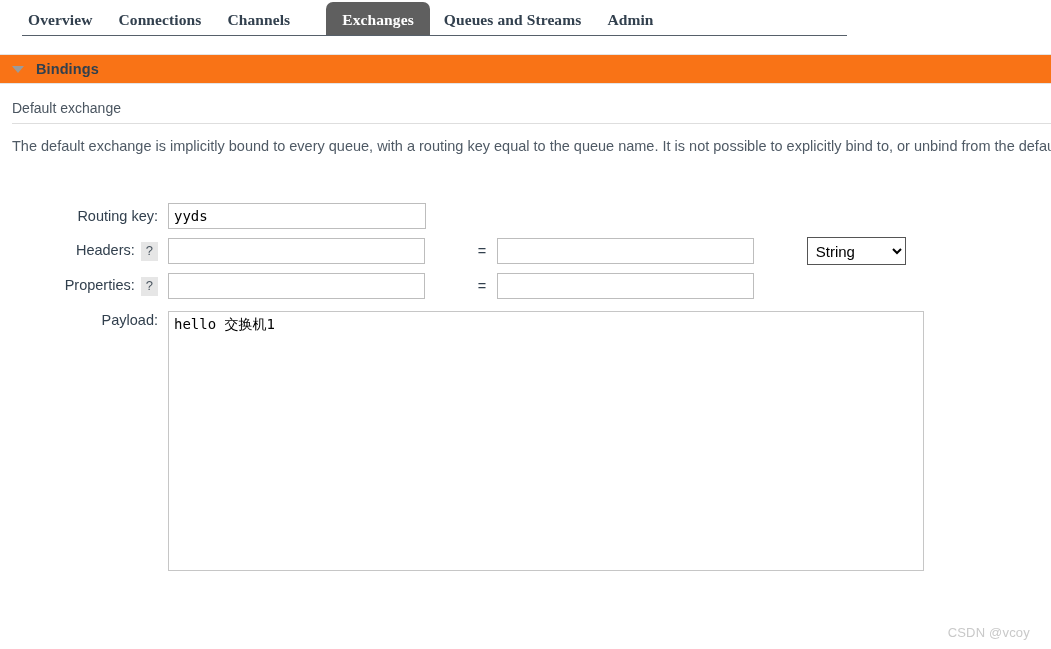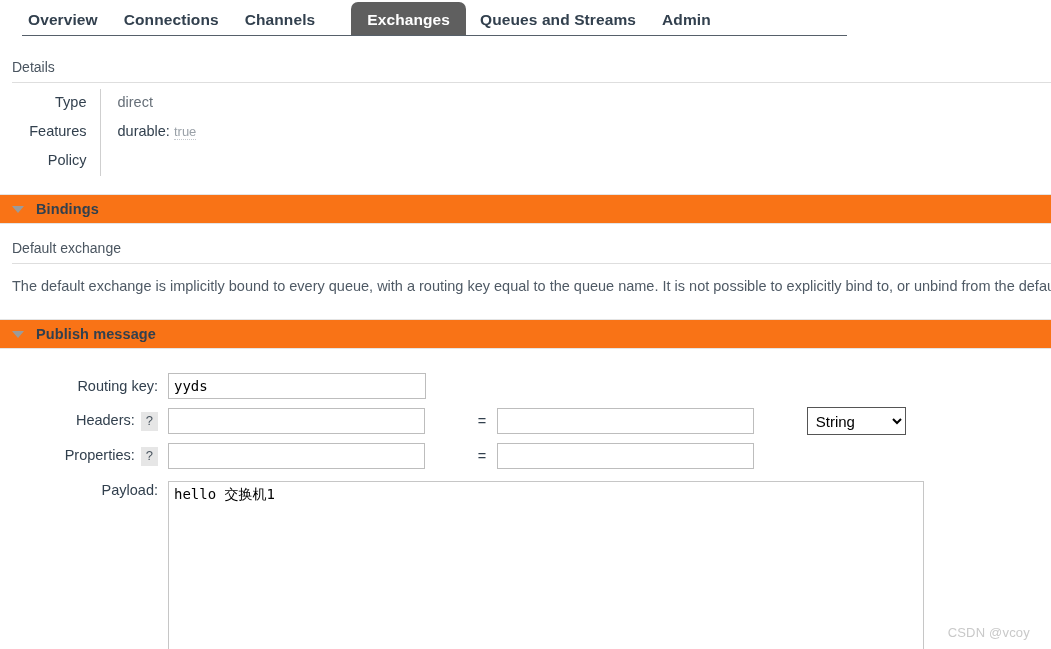--- a/index.html
+++ b/index.html
@@ -18,20 +18,21 @@
     font-size: 14px;
     color: #3d4752;
     -webkit-font-smoothing: antialiased;
   }
 
   
   .nav {
     position: relative;
     height: 36px;
     width: 847px;
+    font-family: Liberation Serif, serif;
   }
   .nav-list {
     list-style: none;
     margin: 0;
     padding: 0;
     display: flex;
     align-items: flex-end;
     height: 36px;
     padding-left: 22px;
   }
@@ -251,58 +252,33 @@
     <li class="nav-item">Channels</li>
     <li class="nav-item active">Exchanges</li>
     <li class="nav-item">Queues and Streams</li>
     <li class="nav-item">Admin</li>
   </ul>
   <div class="nav-rule"></div>
 </div>
 
 <div class="content">
 
-  <div class="details-wrap">
-    <h2 class="subhead">Details</h2>
-    <div class="hrule"></div>
-
-    <table class="kv-table">
-      <tbody>
-        <tr>
-          <td class="kv-label">Type</td>
-          <td class="kv-value">direct</td>
-        </tr>
-        <tr>
-          <td class="kv-label">Features</td>
-          <td class="kv-value strong"><span>durable:</span> <span class="abbrv">true</span></td>
-        </tr>
-        <tr>
-          <td class="kv-label">Policy</td>
-          <td class="kv-value"></td>
-        </tr>
-      </tbody>
-    </table>
-  </div>
 
   <div style="height:18px"></div>
   <div class="section-bar">
     <span class="caret"></span>
     <span class="section-title">Bindings</span>
   </div>
 
   <div style="height:16px"></div>
   <h2 class="subhead">Default exchange</h2>
   <div class="hrule"></div>
   <p class="para">The default exchange is implicitly bound to every queue, with a routing key equal to the queue name. It is not possible to explicitly bind to, or unbind from the default exchange. It also cannot be deleted.</p>
 
   <div style="height:25px"></div>
-  <div class="section-bar">
-    <span class="caret"></span>
-    <span class="section-title">Publish message</span>
-  </div>
 
   <div class="form-wrap">
     <table class="form-table">
       <tbody>
 
         <tr>
           <td class="form-label">Routing key:</td>
           <td class="form-field">
             <input class="txt routing" type="text" value="yyds" style="">
           </td>

